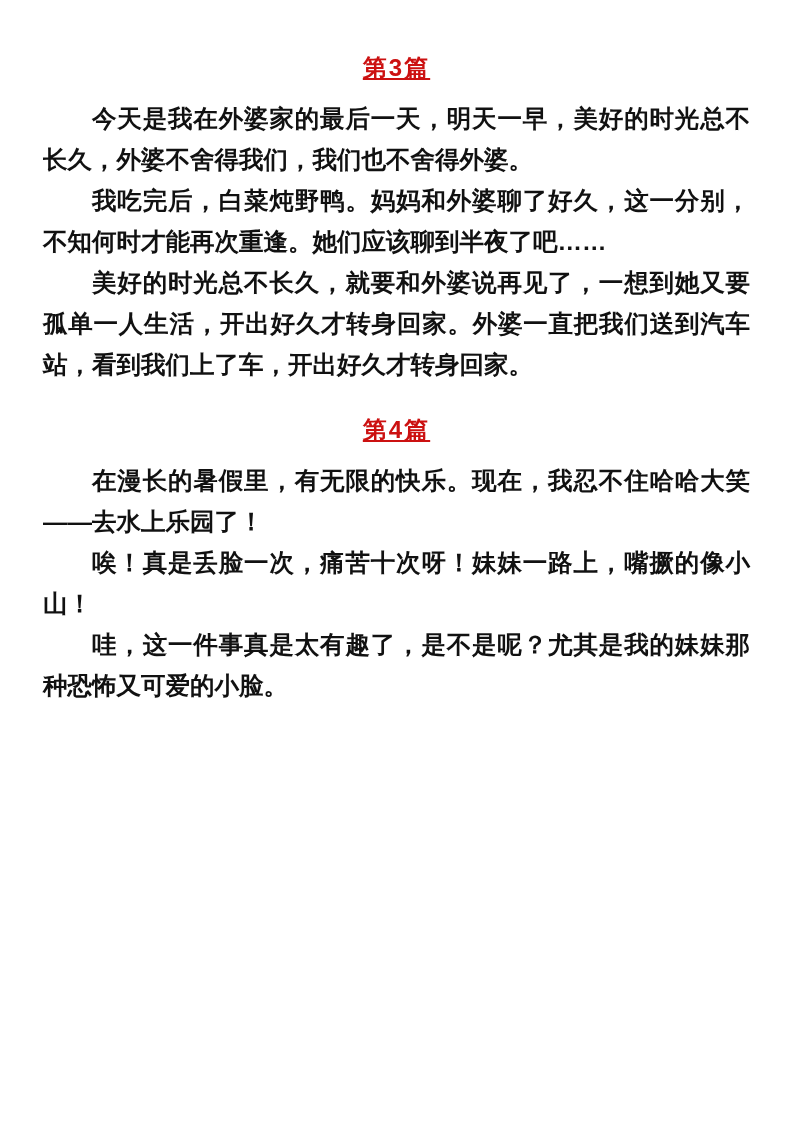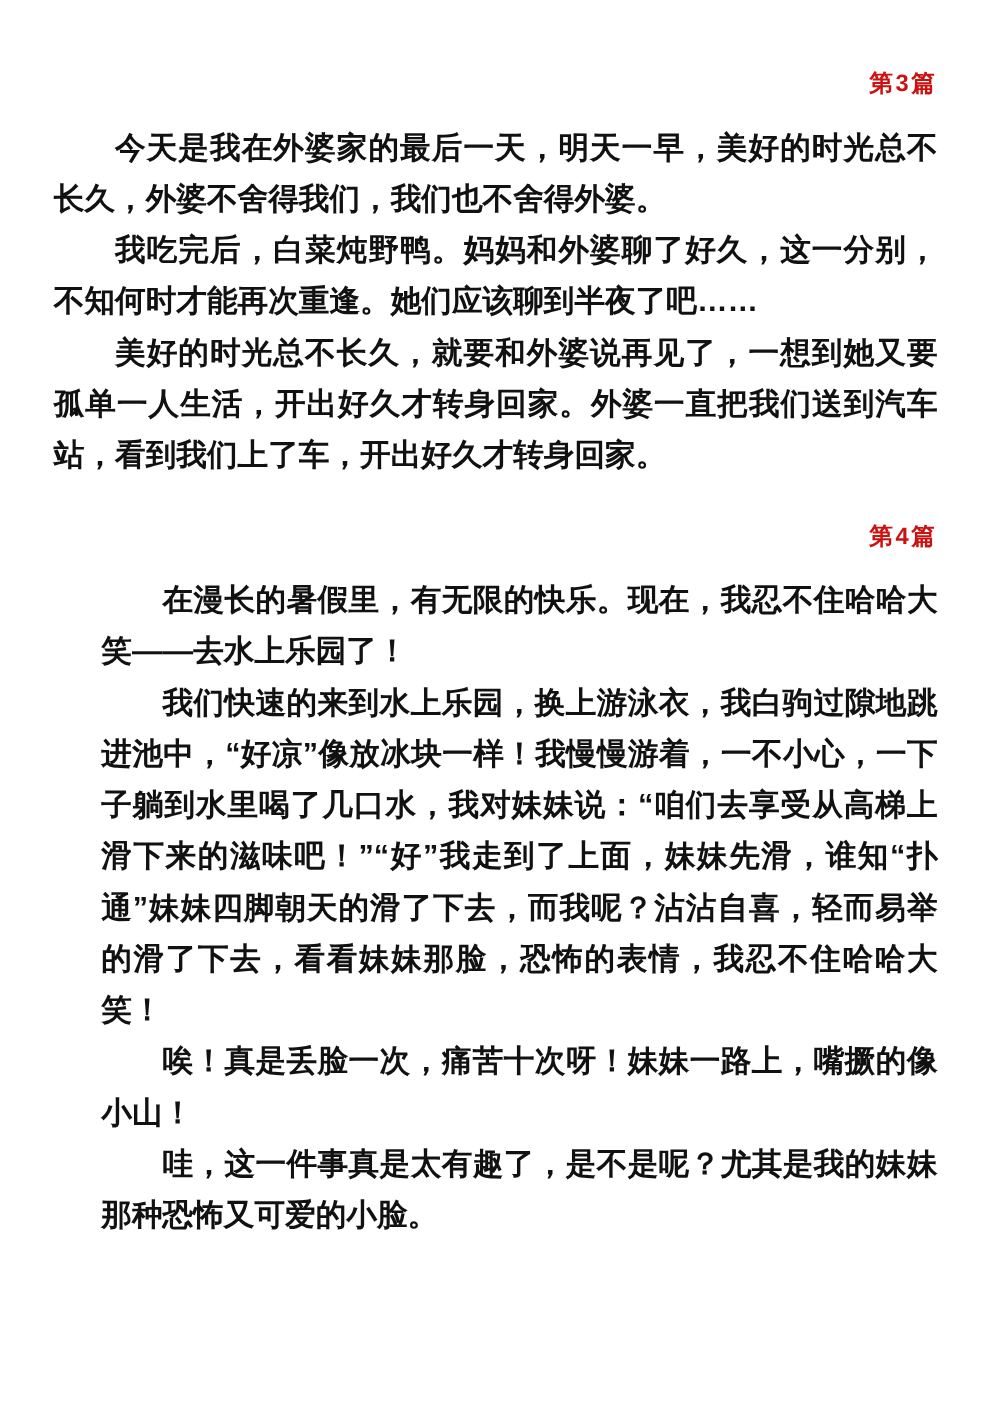--- a/index.html
+++ b/index.html
@@ -17,29 +17,30 @@
     font-family: "Liberation Sans", sans-serif;
     color: var(--body-text);
   }
   .page {
     width: 793px;
     min-height: 1122px;
     background: var(--page-bg);
     padding: 52px 43px 40px 43px;
   }
   .essay { display: block; }
-  .essay + .essay { margin-top: 29px; margin-left: 38px; }
+  .essay + .essay { margin-top: 29px; }
   .essay-title {
-    font-size: 19px;
+    font-size: 24px;
     line-height: 32px;
     font-weight: 700;
     color: var(--title-red);
-    text-align: right;
+    text-align: center;
     margin-bottom: 14px;
     letter-spacing: 2px;
+    text-decoration: underline;
   }
   .essay-body p {
     font-size: 24.5px;
     line-height: 41px;
     font-weight: 600;
     text-indent: 2em;
     text-align: justify;
     color: var(--body-text);
     word-break: break-all;
   }
@@ -55,19 +56,18 @@
       <p>今天是我在外婆家的最后一天，明天一早，美好的时光总不长久，外婆不舍得我们，我们也不舍得外婆。</p>
       <p>我吃完后，白菜炖野鸭。妈妈和外婆聊了好久，这一分别，不知何时才能再次重逢。她们应该聊到半夜了吧……</p>
       <p>美好的时光总不长久，就要和外婆说再见了，一想到她又要孤单一人生活，开出好久才转身回家。外婆一直把我们送到汽车站，看到我们上了车，开出好久才转身回家。</p>
     </div>
   </section>
 
   <section class="essay">
     <h2 class="essay-title">第4篇</h2>
     <div class="essay-body">
       <p>在漫长的暑假里，有无限的快乐。现在，我忍不住哈哈大笑——去水上乐园了！</p>
-      <p>我们快速的来到水上乐园，换上游泳衣，我白驹过隙地跳进池中，“好凉”像放冰块一样！我慢慢游着，一不小心，一下子躺到水里喝了几口水，我对妹妹说：“咱们去享受从高梯上滑下来的滋味吧！”“好”我走到了上面，妹妹先滑，谁知“扑通”妹妹四脚朝天的滑了下去，而我呢？沾沾自喜，轻而易举的滑了下去，看看妹妹那脸，恐怖的表情，我忍不住哈哈大笑！</p>
       <p>唉！真是丢脸一次，痛苦十次呀！妹妹一路上，嘴撅的像小山！</p>
       <p>哇，这一件事真是太有趣了，是不是呢？尤其是我的妹妹那种恐怖又可爱的小脸。</p>
     </div>
   </section>
 
 </div>
 
 </body></html>

